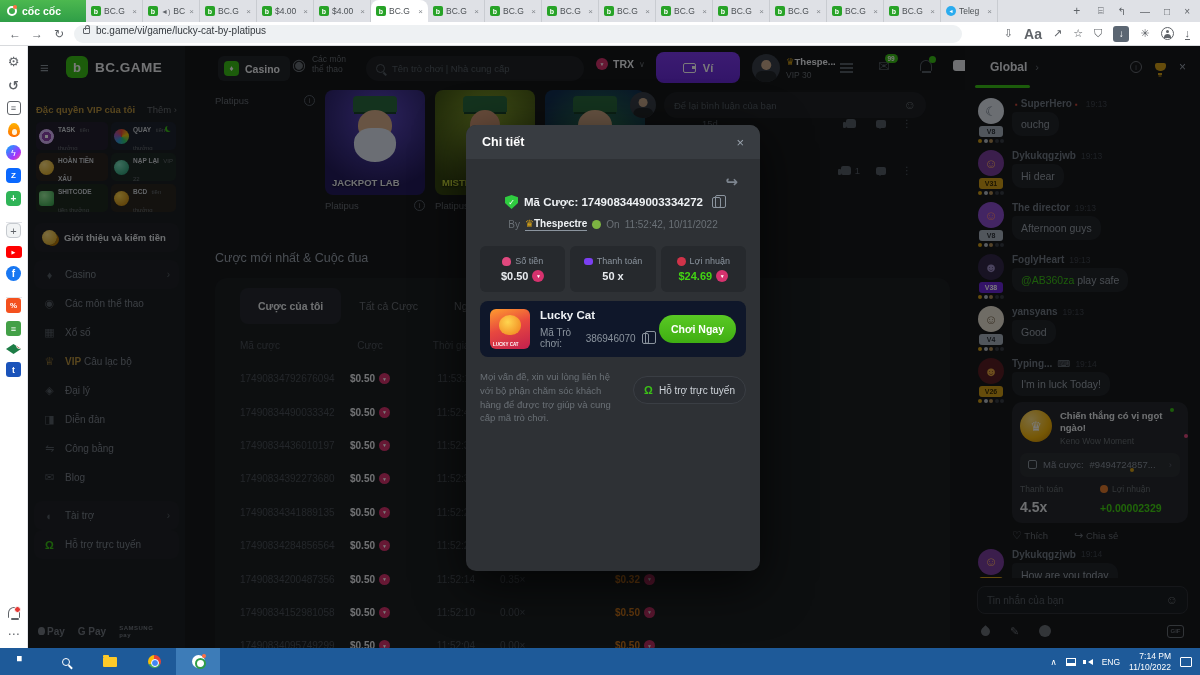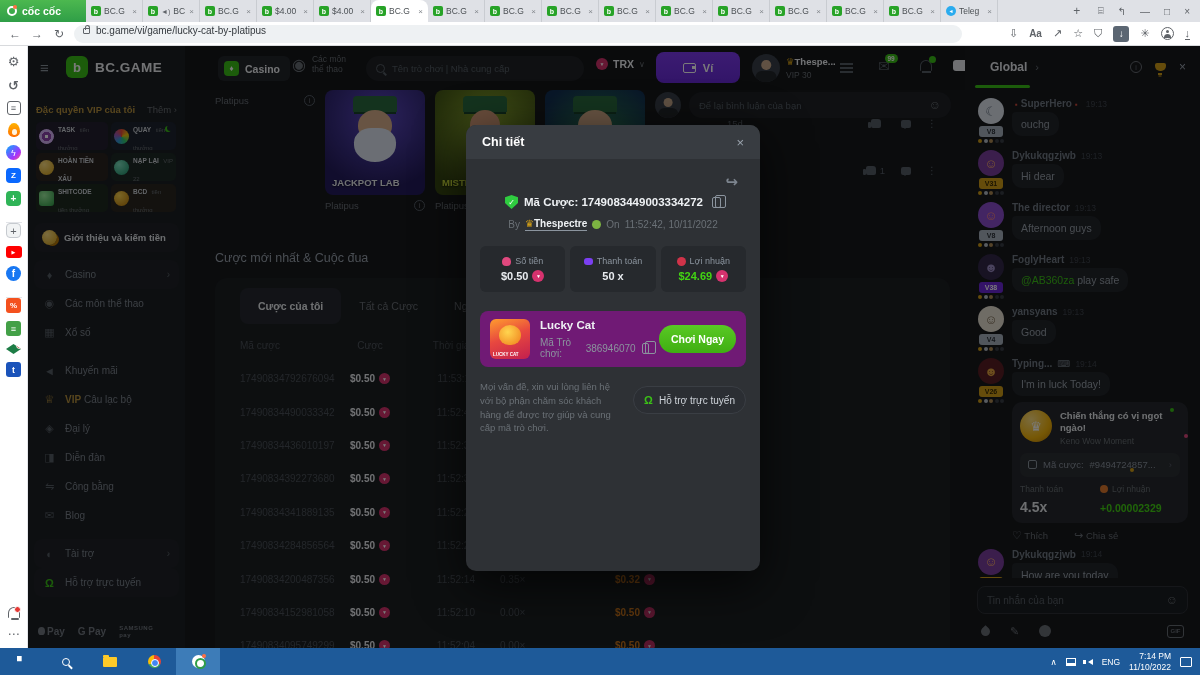--- a/index.html
+++ b/index.html
@@ -192,21 +192,21 @@
   .face::after{content:"";position:absolute;left:-4px;top:18px;width:42px;height:34px;border-radius:50% 50% 60% 60%;background:#e8e4da}
   .gcard[data-theme="purple"] .face::after{background:#dfe7f2}
   .gcard[data-theme="lime"] .face::after{display:none}
   .gcard[data-theme="lime"] .face{background:#d9a07c;width:30px}
   .hat{position:absolute;left:50%;top:6px;transform:translateX(-50%);width:44px;height:16px;background:#2a6b3f;border-radius:4px 4px 0 0;box-shadow:0 3px 0 -1px #17442a}
   .gtitle{position:relative;color:#e8ecef;font-weight:800;font-size:9.5px;line-height:1.1;text-shadow:0 1px 2px rgba(0,0,0,.6)}
   .gcard[data-theme="lime"] .gtitle{color:#d6e93e}
   .gcap{margin-top:5px;display:flex;align-items:flex-end;color:#6a7076;font-size:9.5px}
   .info-i{margin-left:auto;width:11px;height:11px;border:1px solid #565e66;border-radius:50%;display:grid;place-items:center;font-size:7px}
   
-  .comments{position:absolute;left:627px;top:46px;width:296px}
+  .comments{position:absolute;left:602px;top:46px;width:296px}
   .composer{display:flex;align-items:center;gap:8px}
   .composer .photo-av{width:26px;height:26px;flex:0 0 26px}
   .cmp-input{flex:1;height:26px;background:#202327;border-radius:13px;display:flex;align-items:center;padding:0 10px;color:#565e66;font-size:9.5px}
   .smile{margin-left:auto;color:#6a7076;font-size:12px}
   .cmt-row{display:flex;align-items:center;padding-left:72px;color:#565e66;font-size:9.5px}
   .cmt-row:nth-of-type(2){margin-top:36px}
   .cmt-row:nth-of-type(3){margin-top:58px}
   .cmt-acts{margin-left:auto;display:flex;align-items:center;gap:16px;padding-right:14px}
   .thumb{width:10px;height:9px;position:relative;background:#565e66;border-radius:2px 3px 2px 2px}
   .thumb::before{content:"";position:absolute;left:-3px;bottom:0;width:3px;height:6px;background:#565e66;border-radius:1px}
@@ -313,21 +313,21 @@
   .frog{width:9px;height:9px;border-radius:50%;background:#7cb342;display:inline-block}
   .mo-stats{display:flex;gap:5px;margin:15px 14px 0}
   .stat{flex:1;background:#26292d;border-radius:6px;height:46px;display:flex;flex-direction:column;align-items:center;justify-content:center;gap:4px}
   .stat-l{display:flex;gap:4px;align-items:center;font-size:9px;color:#8b949e}
   .si{width:9px;height:9px;border-radius:3px}
   .si.money{background:#e0487e;border-radius:50% 50% 45% 45%}
   .si.card{background:#7b3ff2;height:7px}
   .si.chip{background:#d03349;border-radius:50%}
   .stat-v{font-size:11px;font-weight:bold;color:#e8ebef;display:flex;align-items:center;gap:4px}
   .stat-v.win{color:#43d313}
-  .mo-game{margin:19px 14px 0;background:#701a75;border-radius:8px;padding:8px 10px;display:flex;align-items:center;gap:10px}
+  .mo-game{margin:9px 14px 0;background:#0f172a;border-radius:8px;padding:8px 10px;display:flex;align-items:center;gap:10px}
   .thumb-g{flex:0 0 40px;width:40px;height:40px;border-radius:6px;background:linear-gradient(160deg,#ff9d2e 0%,#e8483f 45%,#c21f4e);position:relative;overflow:hidden}
   .thumb-g::before{content:"";position:absolute;left:9px;top:6px;width:22px;height:20px;border-radius:50% 50% 45% 45%;background:radial-gradient(circle at 40% 35%,#ffd54f,#ef7d1a)}
   .thumb-cap{position:absolute;left:3px;bottom:2px;color:#fff;font-weight:800;font-size:4.5px;line-height:1.2}
   .g-name{font-weight:bold;font-size:11.5px;color:#eef1f4}
   .g-id{display:flex;align-items:center;gap:3px;margin-top:6px;color:#8b949e;font-size:10px}
   .play-btn{margin-left:auto;background:linear-gradient(180deg,#59c924,#3fae12);border-radius:15px;padding:8px 12px;color:#fff;font-weight:bold;font-size:10.5px;white-space:nowrap}
   .mo-support{display:flex;gap:8px;margin:13px 14px 0;align-items:flex-start}
   .sup-txt{flex:1;font-size:9.5px;color:#6a7076;line-height:1.45}
   .sup-btn{flex:0 0 auto;background:#2b2e33;border:1px solid #3a3e44;border-radius:15px;padding:7px 10px;display:flex;gap:6px;align-items:center;font-size:10px;color:#cfd4da;margin-top:6px}
   .hs{color:#3bc117;font-weight:bold;font-size:11px}
@@ -467,21 +467,21 @@
 <div class="navbar">
   <span class="nav-ic" style="margin-left:4px">←</span>
   <span class="nav-ic">→</span>
   <span class="nav-ic">↻</span>
   <div class="urlbar">
     <span class="lock"></span>
     <span>bc.game/vi/game/lucky-cat-by-platipus</span>
   </div>
   <div class="nav-right">
     <span>⇩</span>
-    <span style="font-size:10px;font-weight:bold">Aa</span>
+    <span style="font-size:14px;font-weight:bold">Aa</span>
     <span>↗</span>
     <span>☆</span>
     <span>⛉</span>
     <span class="dl-active">↓</span>
     <span>✳</span>
     <span class="prof"></span>
     <span style="border-bottom:1.5px solid #5f6368">↓</span>
   </div>
 </div>
 
@@ -605,25 +605,20 @@
         <span> <span>Các môn thể thao</span></span>
         <span class="mi-chev">›</span>
       </div>
 
       <div class="mi">
         <span class="mico" data-icon="lottery"></span>
         <span> <span>Xổ số</span></span>
         <span class="mi-chev">›</span>
       </div>
 
-      <div class="mi" data-group="true">
-        <span class="mico" data-icon="promo"></span>
-        <span> <span>Khuyến mãi</span></span>
-        <span class="mi-chev">›</span>
-      </div>
 
       <div class="mi">
         <span class="mico" data-icon="vip"></span>
         <span><span class="mi-pre">VIP</span> <span>Câu lạc bộ</span></span>
         <span class="mi-chev">›</span>
       </div>
 
       <div class="mi">
         <span class="mico" data-icon="agent"></span>
         <span> <span>Đại lý</span></span>

